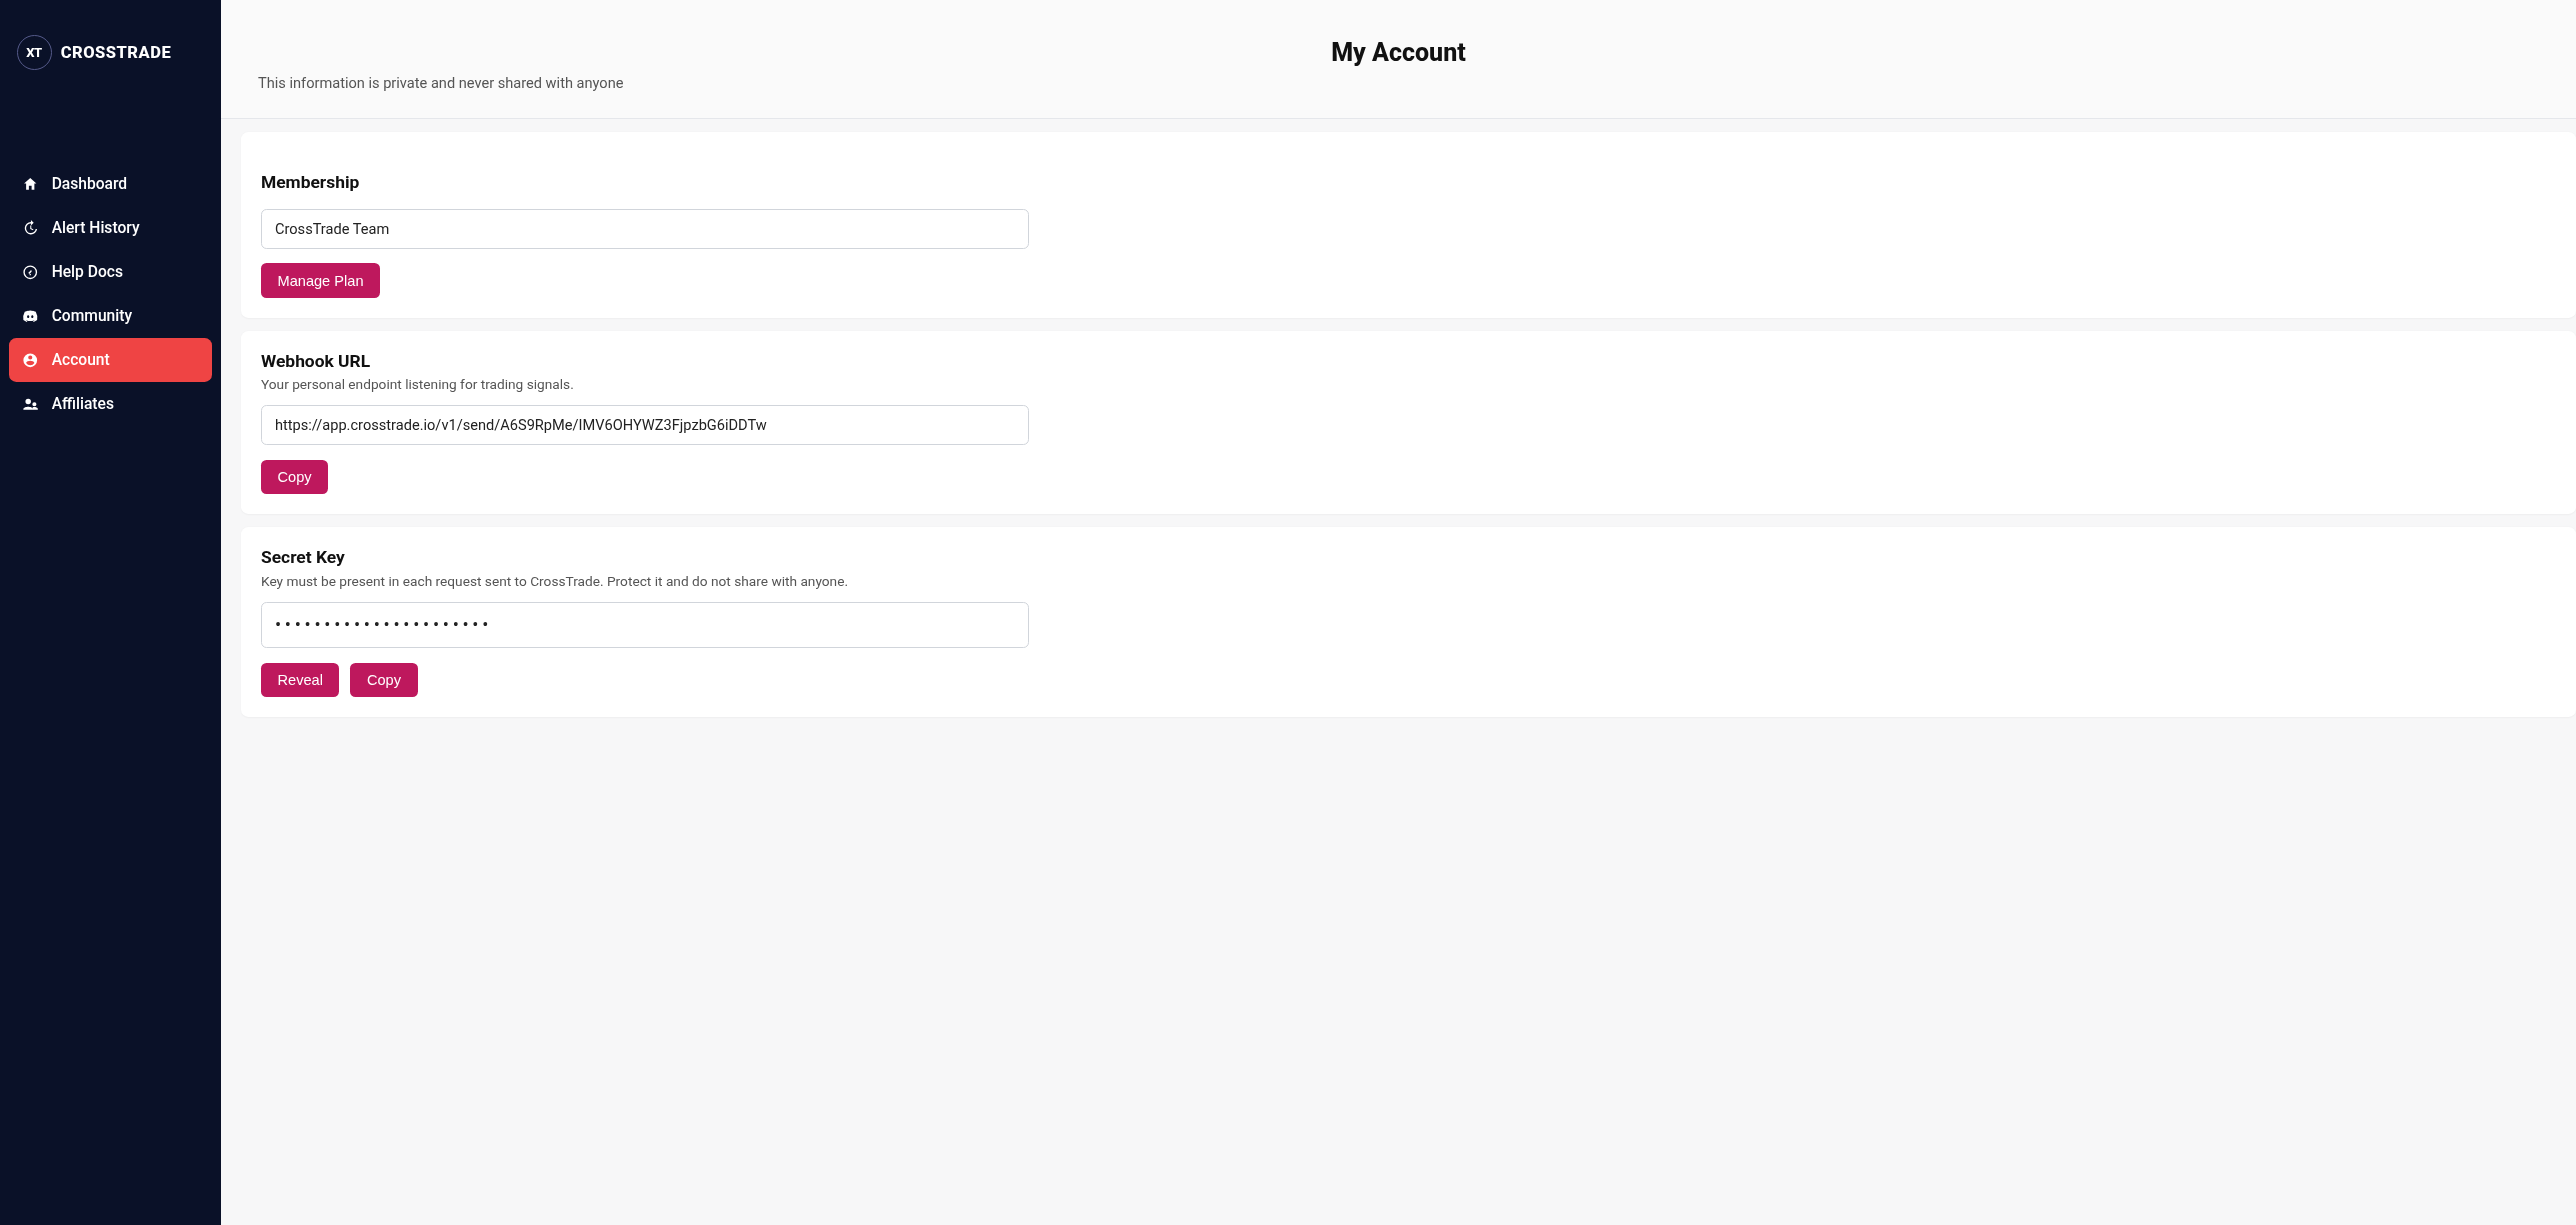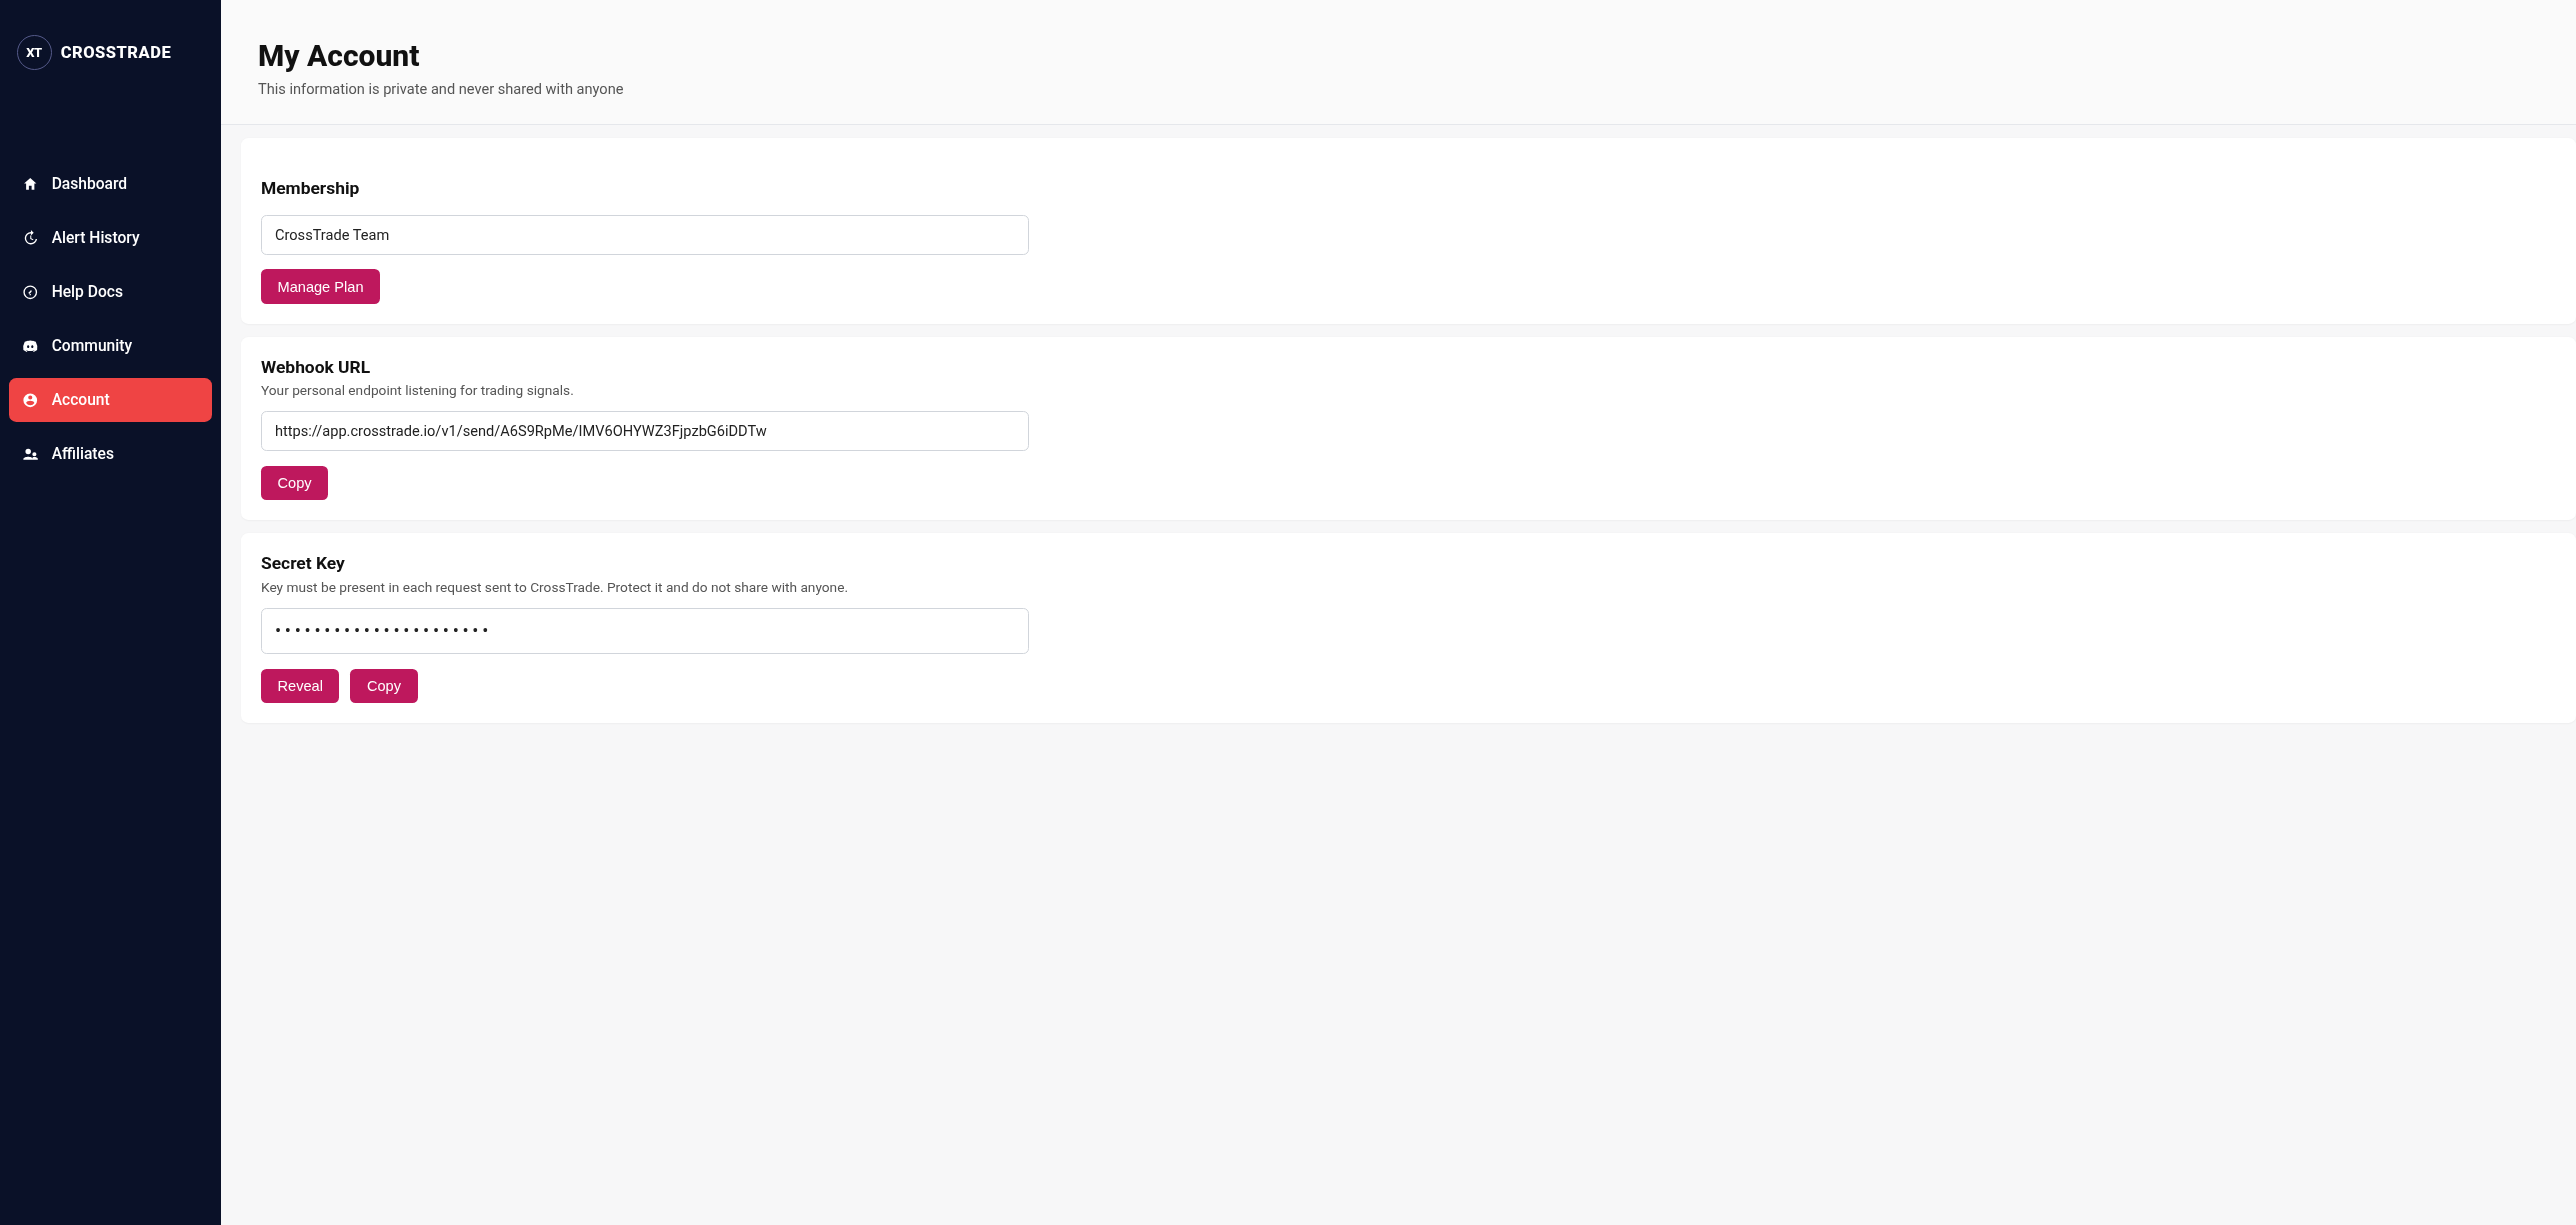--- a/index.html
+++ b/index.html
@@ -48,21 +48,21 @@
     .logo-text {
       font-size: 16.5px;
       font-weight: 800;
       letter-spacing: 0.5px;
       color: #fff;
     }
     .nav {
       padding: 55px 9.2px 0 9.2px;
       display: flex;
       flex-direction: column;
-      gap: 10px;
+      gap: 0px;
       justify-content: flex-end;
     }
     .nav-item {
       display: flex;
       align-items: center;
       gap: 13px;
       padding: 13px 13px;
       border-radius: 7.3px;
       color: #fff;
       font-size: 15.6px;
@@ -89,24 +89,25 @@
     .main {
       flex: 1;
       padding: 0;
     }
     .page-header {
       padding: 38px 37px 26px 37px;
       border-bottom: 0.9px solid #e5e7eb;
       background: #fafafa;
     }
     .page-title {
-      font-size: 30px;
+      font-size: 25px;
       font-weight: 800;
       color: #111;
       margin-bottom: 7.3px;
+      text-align: center;
     }
     .page-subtitle {
       font-size: 14.6px;
       color: #555;
     }
     .cards {
       padding: 13px 0 0 20px;
       display: flex;
       flex-direction: column;
       gap: 13px;

